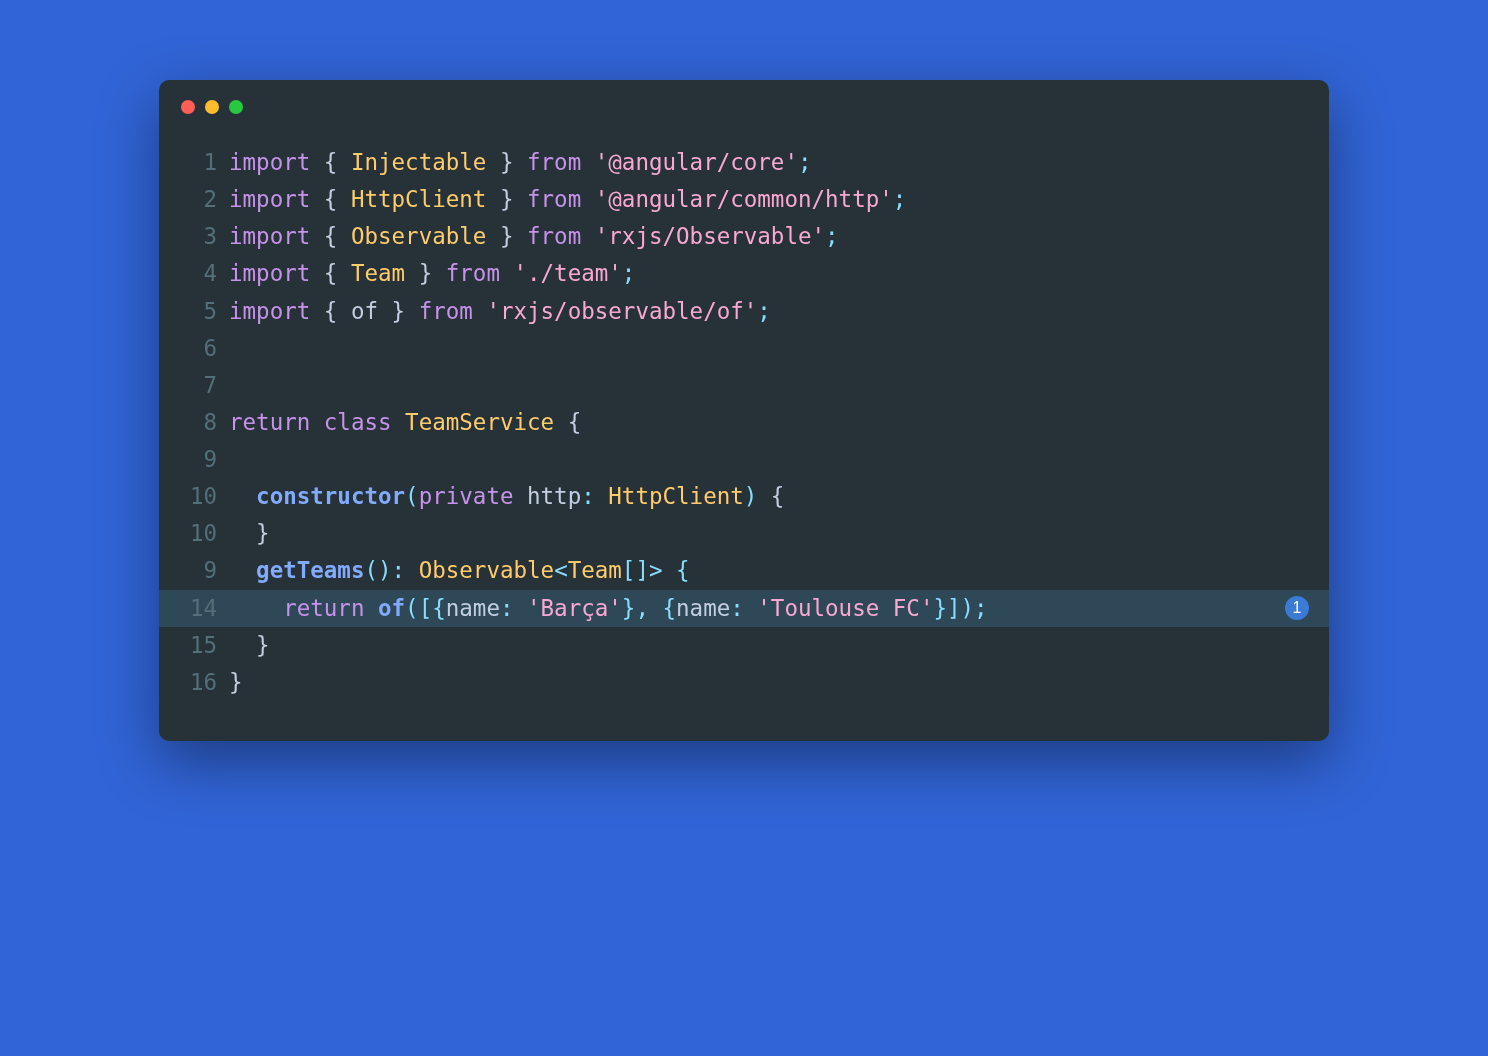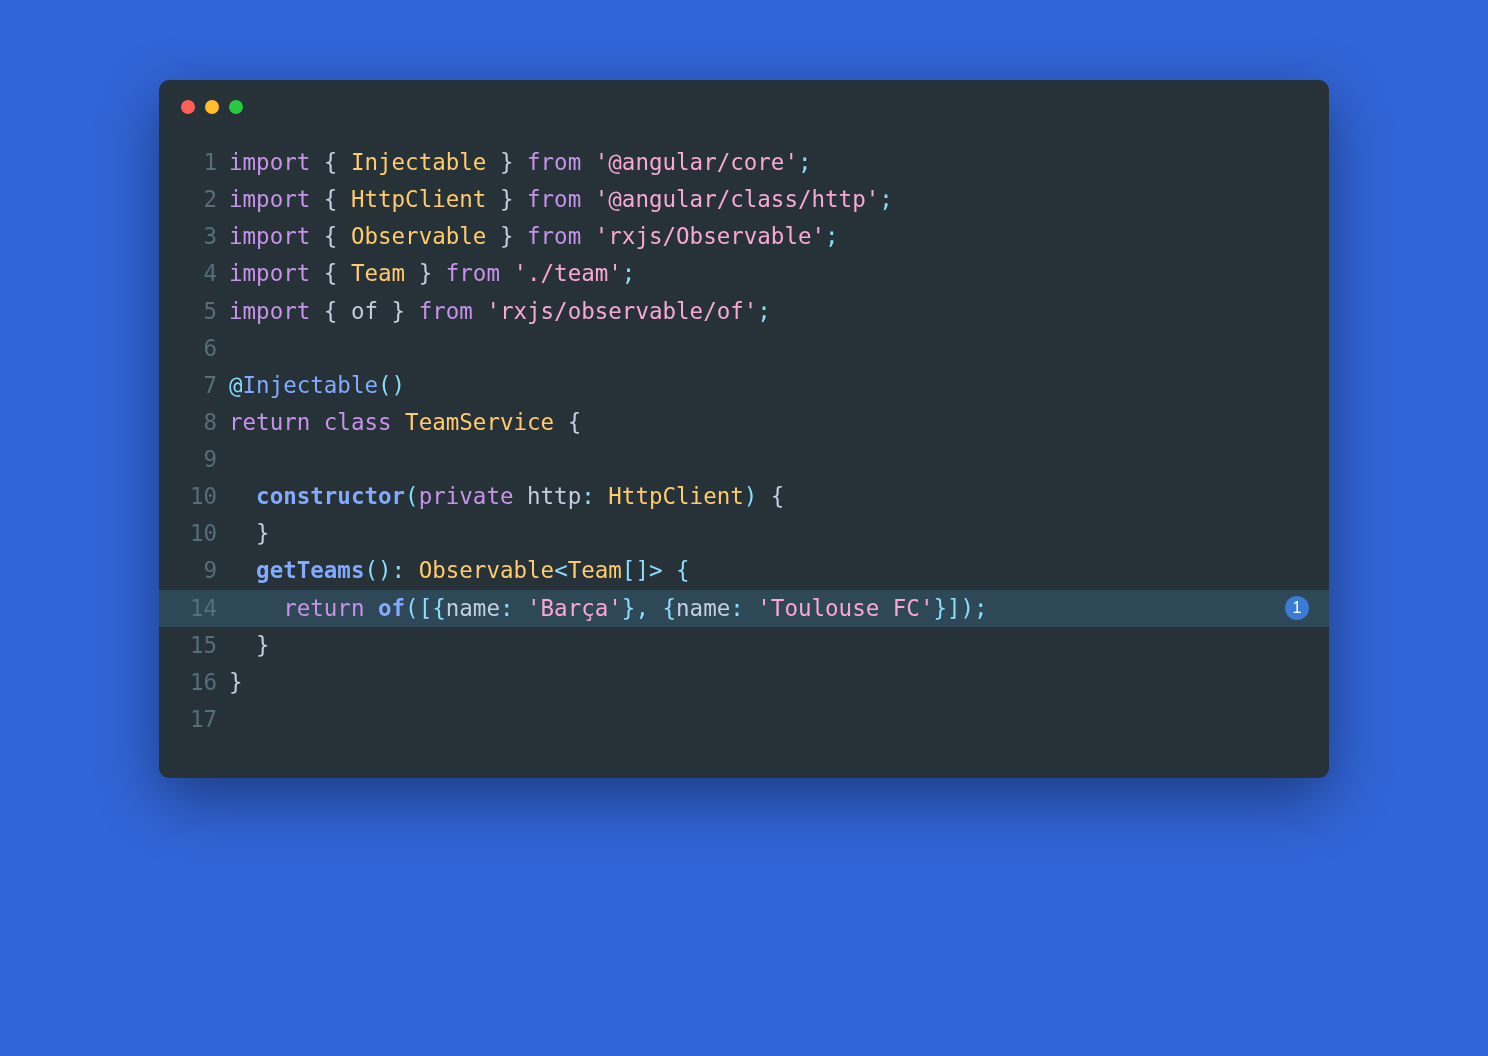--- a/index.html
+++ b/index.html
@@ -94,41 +94,40 @@
     <div class="dot dot-yellow"></div>
     <div class="dot dot-green"></div>
   </div>
   <div class="code-area" id="code-area">
       <div class="line">
         <span class="ln">1</span>
         <span class="code"><span class="tok-keyword">import</span><span class="tok-plain"> { </span><span class="tok-type">Injectable</span><span class="tok-plain"> } </span><span class="tok-keyword">from</span><span class="tok-plain"> </span><span class="tok-string">'@angular/core'</span><span class="tok-punct">;</span></span>
       </div>
       <div class="line">
         <span class="ln">2</span>
-        <span class="code"><span class="tok-keyword">import</span><span class="tok-plain"> { </span><span class="tok-type">HttpClient</span><span class="tok-plain"> } </span><span class="tok-keyword">from</span><span class="tok-plain"> </span><span class="tok-string">'@angular/class/http'</span><span class="tok-punct">;</span></span>
+        <span class="code"><span class="tok-keyword">import</span><span class="tok-plain"> { </span><span class="tok-type">HttpClient</span><span class="tok-plain"> } </span><span class="tok-keyword">from</span><span class="tok-plain"> </span><span class="tok-string">'@angular/common/http'</span><span class="tok-punct">;</span></span>
       </div>
       <div class="line">
         <span class="ln">3</span>
         <span class="code"><span class="tok-keyword">import</span><span class="tok-plain"> { </span><span class="tok-type">Observable</span><span class="tok-plain"> } </span><span class="tok-keyword">from</span><span class="tok-plain"> </span><span class="tok-string">'rxjs/Observable'</span><span class="tok-punct">;</span></span>
       </div>
       <div class="line">
         <span class="ln">4</span>
         <span class="code"><span class="tok-keyword">import</span><span class="tok-plain"> { </span><span class="tok-type">Team</span><span class="tok-plain"> } </span><span class="tok-keyword">from</span><span class="tok-plain"> </span><span class="tok-string">'./team'</span><span class="tok-punct">;</span></span>
       </div>
       <div class="line">
         <span class="ln">5</span>
         <span class="code"><span class="tok-keyword">import</span><span class="tok-plain"> { </span><span class="tok-plain">of</span><span class="tok-plain"> } </span><span class="tok-keyword">from</span><span class="tok-plain"> </span><span class="tok-string">'rxjs/observable/of'</span><span class="tok-punct">;</span></span>
       </div>
       <div class="line">
         <span class="ln">6</span>
         <span class="code"></span>
       </div>
       <div class="line">
         <span class="ln">7</span>
-        <span class="code"><span class="tok-punct">@</span><span class="tok-deco">Injectable</span><span class="tok-punct">()</span></span>
       </div>
       <div class="line">
         <span class="ln">8</span>
         <span class="code"><span class="tok-keyword">return</span><span class="tok-plain"> </span><span class="tok-keyword">class</span><span class="tok-plain"> </span><span class="tok-type">TeamService</span><span class="tok-plain"> {</span></span>
       </div>
       <div class="line">
         <span class="ln">9</span>
         <span class="code"></span>
       </div>
       <div class="line">
@@ -149,18 +148,14 @@
         <span class="badge">1</span>
       </div>
       <div class="line">
         <span class="ln">15</span>
         <span class="code"><span class="tok-plain">  }</span></span>
       </div>
       <div class="line">
         <span class="ln">16</span>
         <span class="code"><span class="tok-plain">}</span></span>
       </div>
-      <div class="line">
-        <span class="ln">17</span>
-        <span class="code"></span>
-      </div>
     </div>
 </div>
 
 </body></html>

